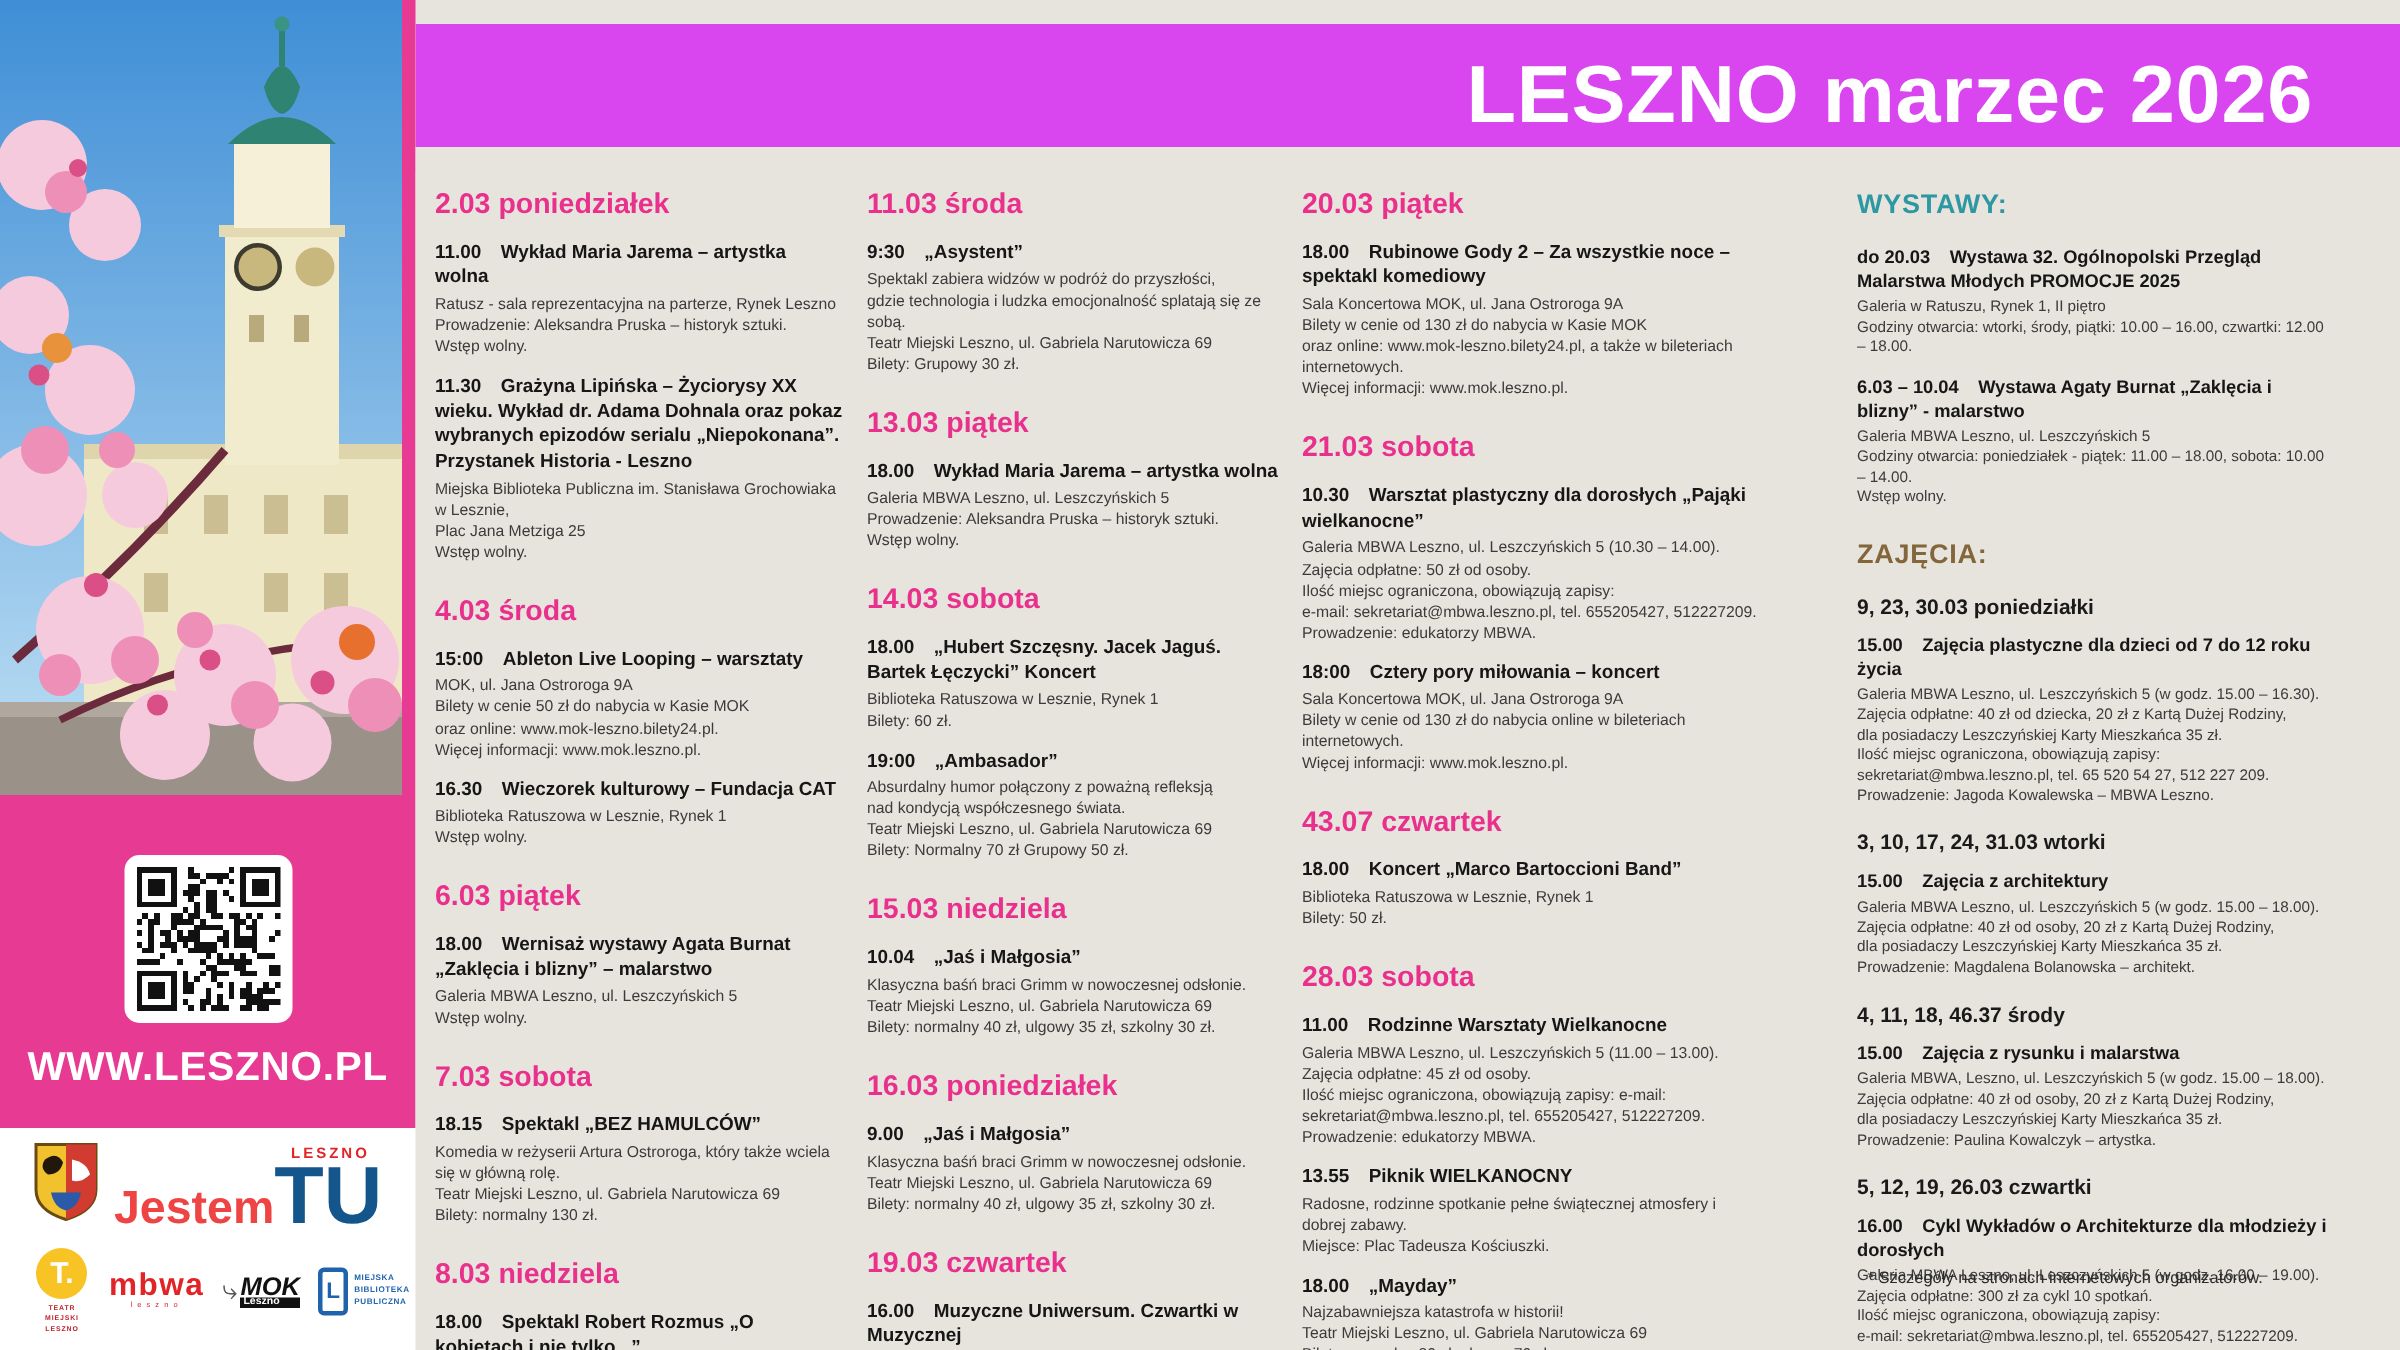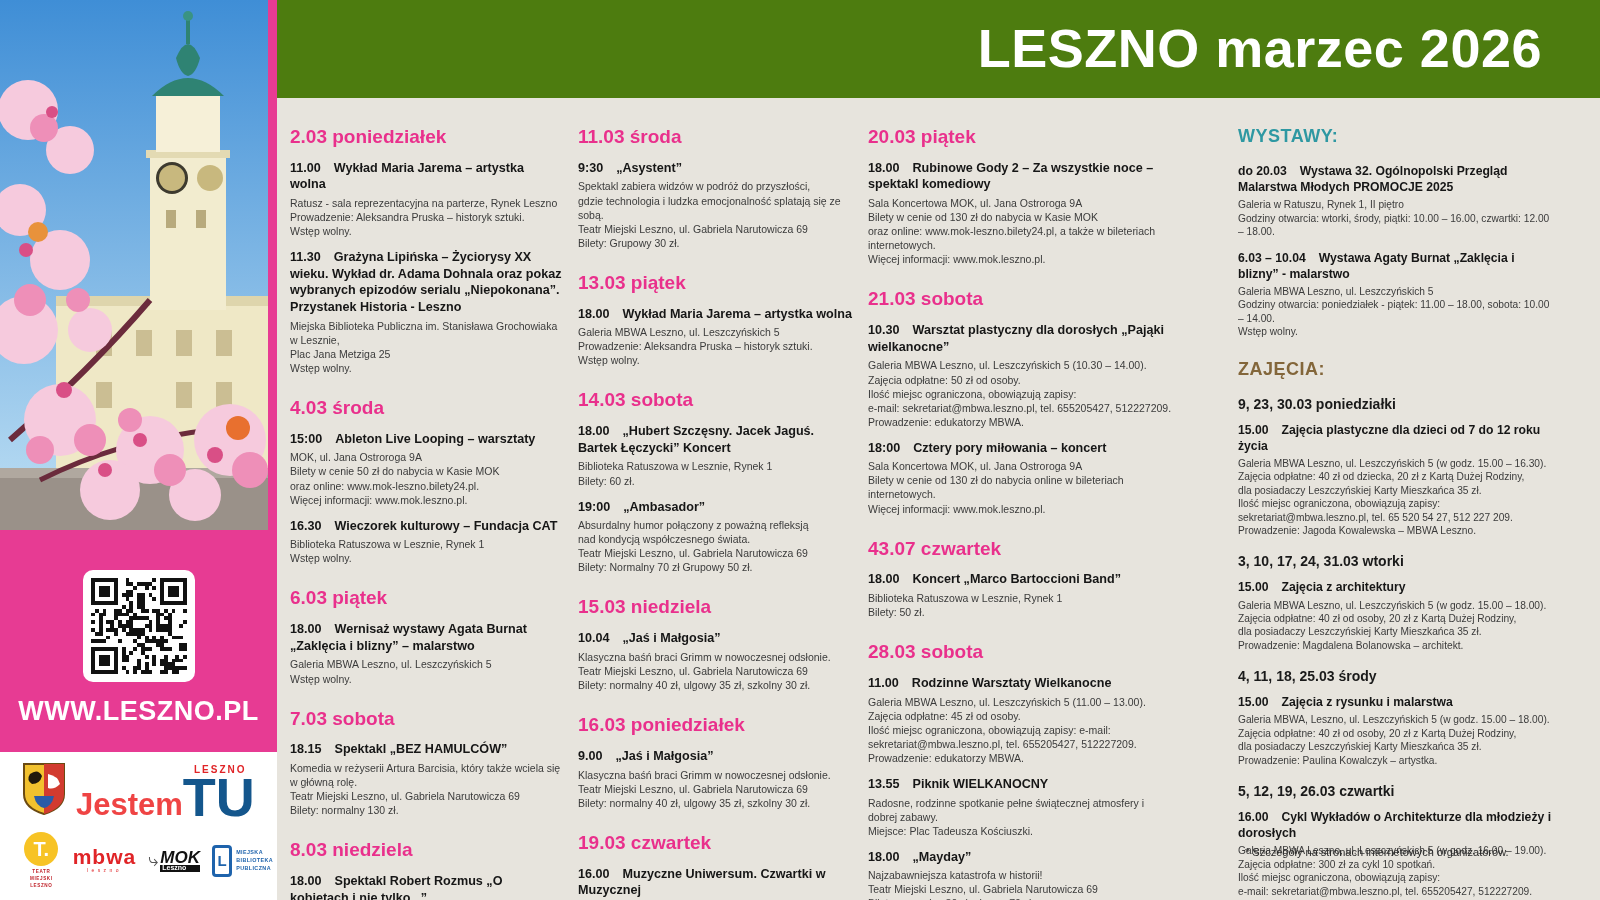--- a/index.html
+++ b/index.html
@@ -32,21 +32,21 @@
   .lg-mok{display:flex;align-items:center;}
   .lg-mok .swirl{color:#555;font-size:18px;margin-right:2px;}
   .lg-mok .mok{font-weight:800;font-size:17px;font-style:italic;color:#111;line-height:.9;}
   .lg-mok .mok small{display:block;font-size:7px;background:#111;color:#fff;padding:0 2px;font-style:normal;}
   .lg-bib{display:flex;align-items:center;}
   .lg-bib .sq{width:26px;height:26px;border:3px solid #1E63AC;border-radius:4px;color:#1E63AC;
               font-weight:800;font-size:15px;display:flex;align-items:center;justify-content:center;margin-right:4px;}
   .lg-bib .cap{font-size:5.4px;font-weight:800;color:#1E63AC;line-height:1.45;letter-spacing:.4px;}
 
   
-  .header{position:absolute;left:277px;top:0;width:1323px;height:99px;background:#4d7c0f;}
+  .header{position:absolute;left:277px;top:16px;width:1323px;height:99px;background:#d946ef;}
   .header h1{position:absolute;right:58px;top:50%;transform:translateY(-54%);margin:0;
              color:#fff;font-weight:800;font-size:54px;letter-spacing:.5px;white-space:nowrap;}
 
   
   .content{position:absolute;left:277px;top:98px;width:1323px;height:802px;background:#E7E4DD;}
   .evcol{position:absolute;top:28px;bottom:0;overflow:hidden;}
   .col0{left:13px;width:272px;}
   .col1{left:301px;width:278px;}
   .col2{left:591px;width:308px;}
   .col3{left:961px;width:316px;}
@@ -432,21 +432,21 @@
         <div class="event">
           <p class="etitle"><span class="time">18.00</span><span class="ttl">Wernisaż wystawy Agata Burnat „Zaklęcia i blizny” – malarstwo</span></p>
           <p class="detail">Galeria MBWA Leszno, ul. Leszczyńskich 5</p>
           <p class="detail">Wstęp wolny.</p>
         </div>
       </section>
       <section class="section">
         <h2 class="day">7.03 sobota</h2>
         <div class="event">
           <p class="etitle"><span class="time">18.15</span><span class="ttl">Spektakl „BEZ HAMULCÓW”</span></p>
-          <p class="detail">Komedia w reżyserii Artura Barcisia, który także wciela się w główną rolę.</p>
+          <p class="detail">Komedia w reżyserii Artura Ostroroga, który także wciela się w główną rolę.</p>
           <p class="detail">Teatr Miejski Leszno, ul. Gabriela Narutowicza 69</p>
           <p class="detail">Bilety: normalny 130 zł.</p>
         </div>
       </section>
       <section class="section">
         <h2 class="day">8.03 niedziela</h2>
         <div class="event">
           <p class="etitle"><span class="time">18.00</span><span class="ttl">Spektakl Robert Rozmus „O kobietach i nie tylko...”</span></p>
         </div>
       </section>
@@ -604,21 +604,21 @@
           <h3 class="dates">3, 10, 17, 24, 31.03 wtorki</h3>
           <div class="event">
             <p class="etitle"><span class="time">15.00</span><span class="ttl">Zajęcia z architektury</span></p>
             <p class="detail">Galeria MBWA Leszno, ul. Leszczyńskich 5 (w godz. 15.00 – 18.00).</p>
             <p class="detail">Zajęcia odpłatne: 40 zł od osoby, 20 zł z Kartą Dużej Rodziny,</p>
             <p class="detail">dla posiadaczy Leszczyńskiej Karty Mieszkańca 35 zł.</p>
             <p class="detail">Prowadzenie: Magdalena Bolanowska – architekt.</p>
           </div>
         </section>
         <section class="zgroup">
-          <h3 class="dates">4, 11, 18, 25.03 środy</h3>
+          <h3 class="dates">4, 11, 18, 46.37 środy</h3>
           <div class="event">
             <p class="etitle"><span class="time">15.00</span><span class="ttl">Zajęcia z rysunku i malarstwa</span></p>
             <p class="detail">Galeria MBWA, Leszno, ul. Leszczyńskich 5 (w godz. 15.00 – 18.00).</p>
             <p class="detail">Zajęcia odpłatne: 40 zł od osoby, 20 zł z Kartą Dużej Rodziny,</p>
             <p class="detail">dla posiadaczy Leszczyńskiej Karty Mieszkańca 35 zł.</p>
             <p class="detail">Prowadzenie: Paulina Kowalczyk – artystka.</p>
           </div>
         </section>
         <section class="zgroup">
           <h3 class="dates">5, 12, 19, 26.03 czwartki</h3>

